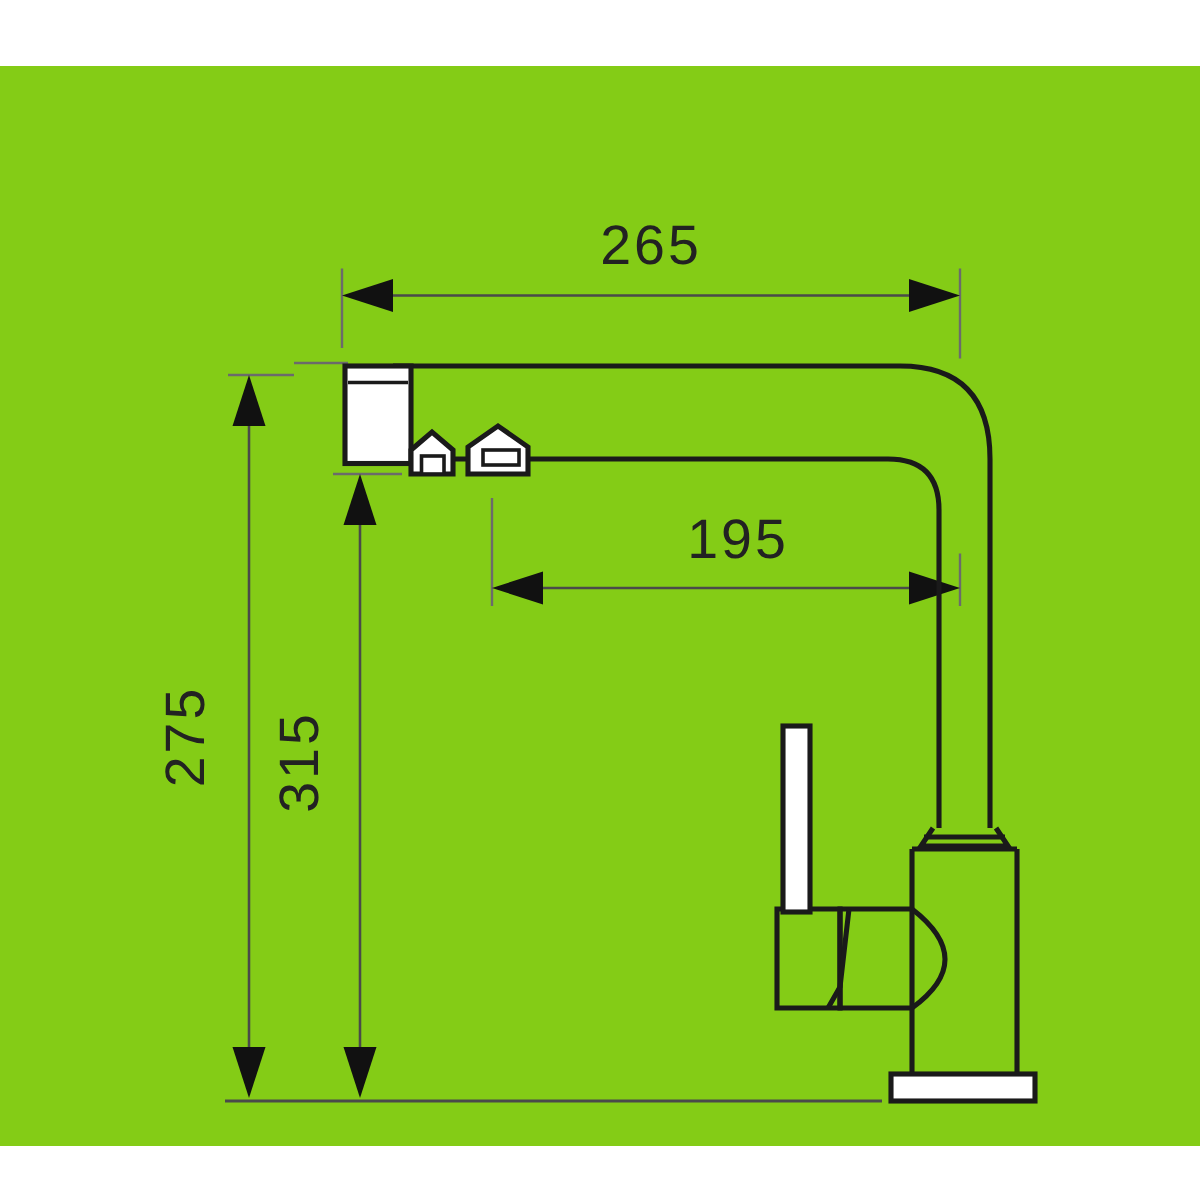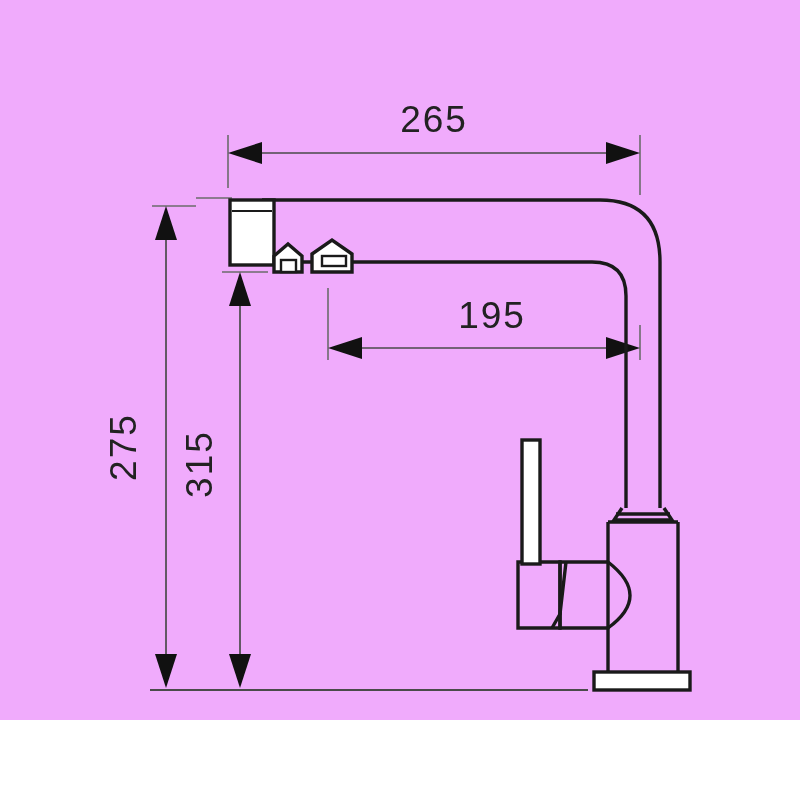--- a/index.html
+++ b/index.html
@@ -10,21 +10,22 @@
   body {
     width: 800px;
     height: 800px;
     overflow: hidden;
     font-family: "Liberation Sans", sans-serif;
   }
   #drawing-root {
     position: relative;
     width: 800px;
     height: 720px;
-    background: #f0abfc;
+    background: #84cc16;
+    margin-top: 44px;
   }
   svg#tech-drawing {
     display: block;
     width: 800px;
     height: 800px;
   }
   .part-outline {
     fill: none;
     stroke: #1a1a1a;
     stroke-width: 3.4;

